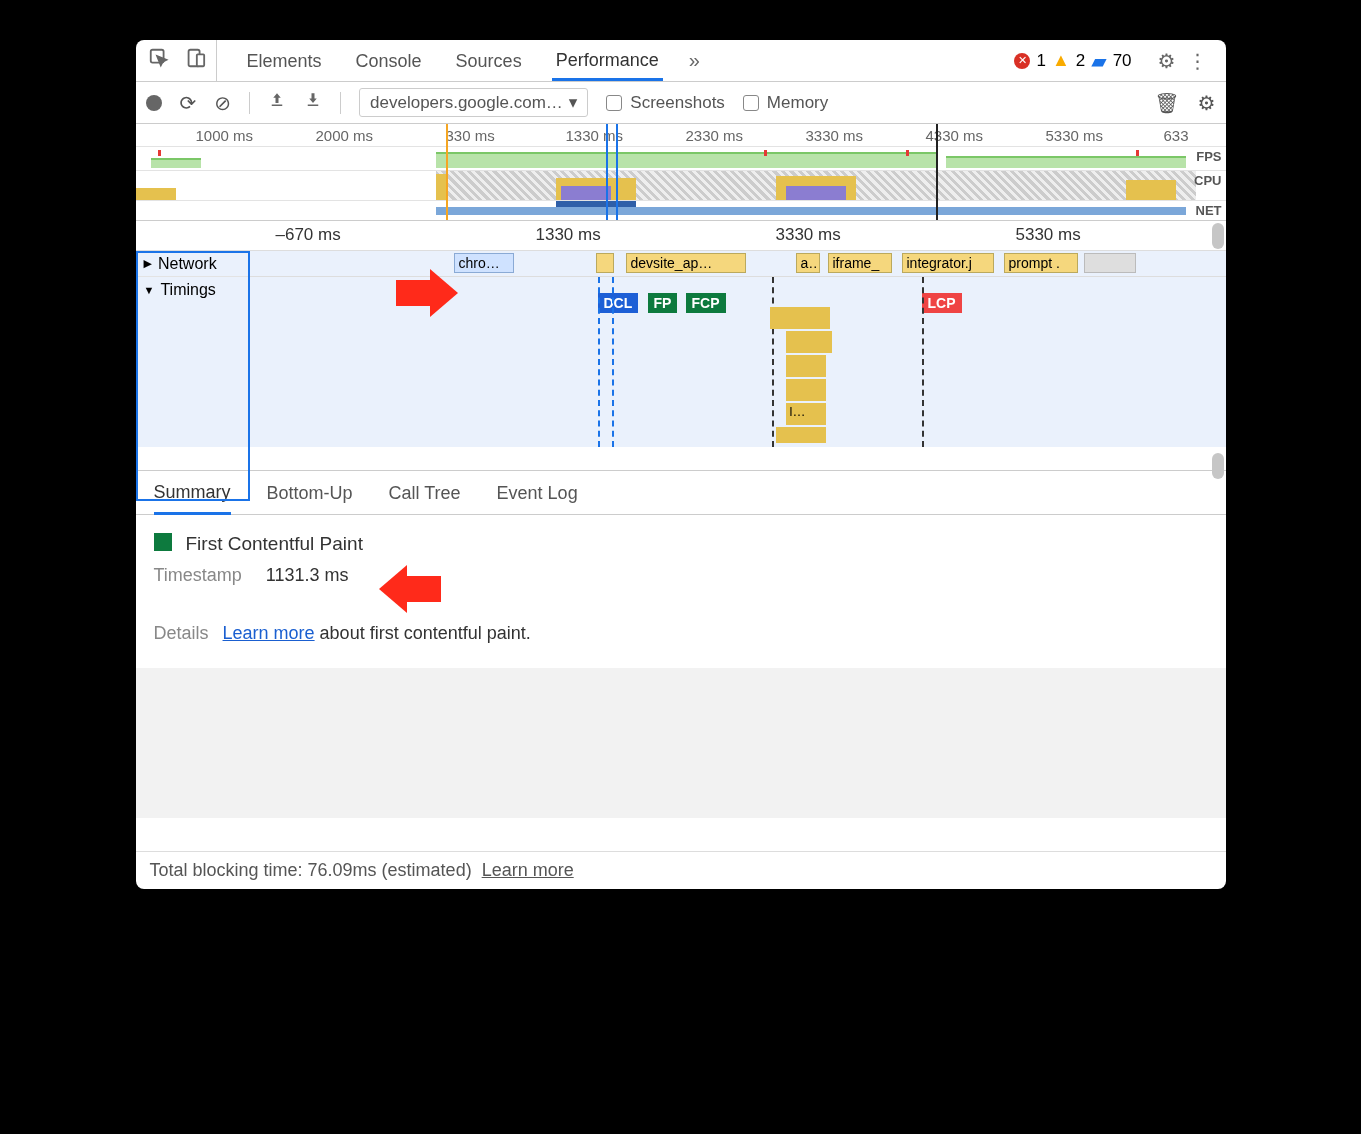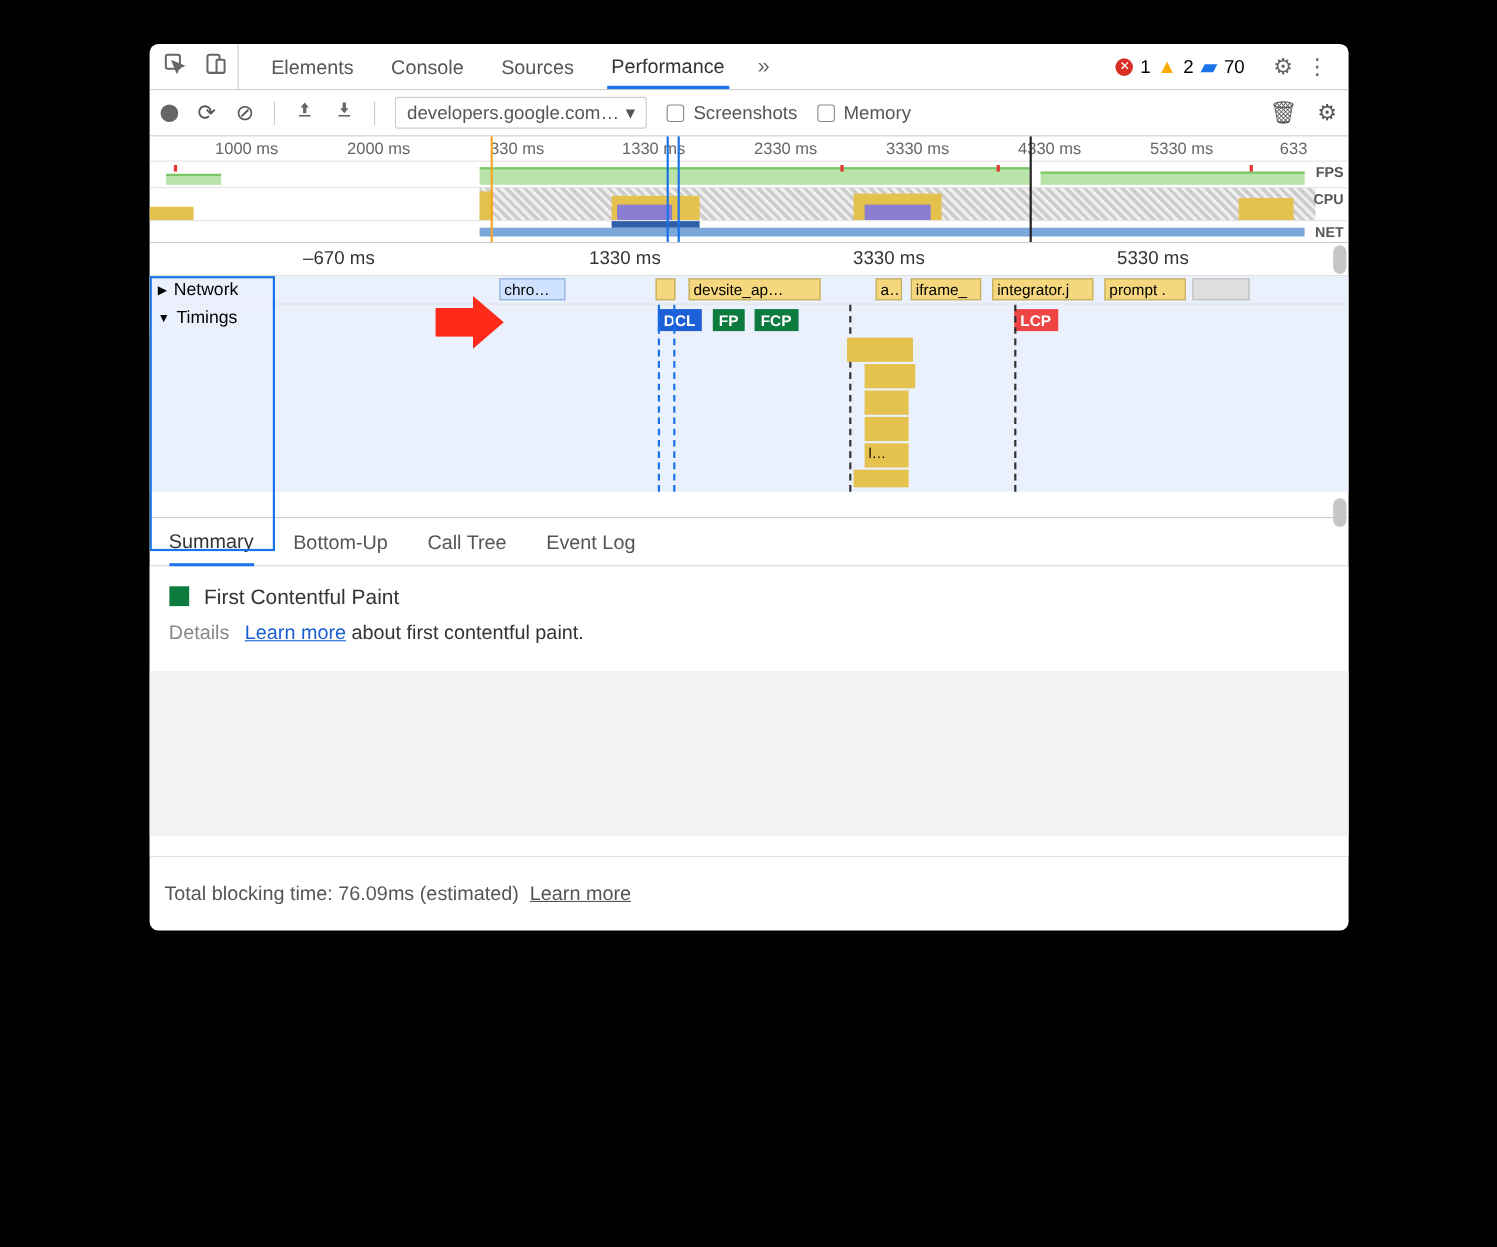--- a/index.html
+++ b/index.html
@@ -56,21 +56,21 @@
 .ruler2 .tick2 { position:absolute; top:4px;}
 .lane-head { height:26px; padding:3px 8px; font-size:16px; border-bottom:1px solid #e3e3e3; background:#f4f7fb; display:flex; align-items:center; gap:6px;}
 .tri { font-size:11px; }
 .flame-body { position:absolute; left:0; right:0; top:30px;}
 .network-lane { height:26px; border-bottom:1px solid #ddd; background:#eaf1fc; position:relative;}
 .net-block { position:absolute; top:2px; height:20px; font-size:14px; overflow:hidden; white-space:nowrap; text-overflow:ellipsis; padding:1px 4px; border:1px solid #bba95d;}
 .net-blue { background:#cfe2ff; border:1px solid #8aaad5;}
 .net-y { background:#f5d77d;}
 .net-g { background:#dedede; border:1px solid #bbb;}
 .timings-lane { height:170px; background:#eaf1fc; position:relative;}
-.timing-badge { position:absolute; top:4px; color:#fff; font-size:14px; font-weight:600; padding:2px 6px;}
+.timing-badge { position:absolute; top:16px; color:#fff; font-size:14px; font-weight:600; padding:2px 6px;}
 .dashed { position:absolute; top:0; bottom:0; border-left:2px dashed #1a73e8; }
 .dashed.dark { border-left:2px dashed #333;}
 .long-task { position:absolute; background:#e5c14e; }
 .arrow-body { width:34px; height:26px; background:#ff2a1a;}
 .arrow-head { width:0;height:0; border-top:24px solid transparent; border-bottom:24px solid transparent; border-left:28px solid #ff2a1a;}
 .arrow-wrap { position:absolute; display:flex; align-items:center; z-index:5;}
 .flame.sel-border { position:absolute; left:0; top:30px; width:114px; height:194px; border:2px solid #1a73e8; pointer-events:none;}
 
 
 .bottabs { height:44px; border-bottom:1px solid #ccc; display:flex; align-items:center; gap:36px; padding:0 18px; font-size:18px;}
@@ -79,21 +79,21 @@
 
 
 .summary { padding:18px; font-size:18px; color:#333; background:#fff; position:relative;}
 .summary-row { display:flex; align-items:flex-start; gap:14px; margin-bottom:10px;}
 .swatch { width:18px; height:18px; background:#0d7a3e;}
 .label-g { color:#888;}
 .link { color:#1a5fd0; text-decoration:underline;}
 .bigblank { height:150px; background:#f2f2f2; margin:0 -18px;}
 
 
-.footer { padding: 23px 14px; font-size:18px; color:#555; border-top:1px solid #ddd; display:flex; gap:10px;}
+.footer { padding: 8px 14px; font-size:18px; color:#555; border-top:1px solid #ddd; display:flex; gap:10px;margin-top:15px;}
 .footer .link2 { color:#555; text-decoration:underline;}
 .scrollbar-stub { position:absolute; right:2px; width:12px; height:26px; background:#c6c6c6; border-radius:6px;}
 </style>
 </head>
 <body>
 
 <div class="window">
 
 
   <div class="maintabs">
@@ -269,20 +269,28 @@
     <div class="btab">Bottom-Up</div>
     <div class="btab">Call Tree</div>
     <div class="btab">Event Log</div>
   </div>
 
   <div class="summary">
     <div class="summary-row">
       <div class="swatch"></div>
       <span style="font-size:19px">First Contentful Paint</span>
     </div>
+    <div class="summary-row" style="gap:24px">
+      <span class="label-g">Timestamp</span>
+      <span>1131.3 ms</span>
+      <div class="arrow-wrap" style="position:relative;left:6px">
+        <div class="arrow-head" style="border-left:none;border-right:28px solid #ff2a1a"></div>
+          <div class="arrow-body"></div>
+      </div>
+    </div>
     <div class="summary-row" style="">
       <span class="label-g">Details</span>
       <span>
         <a class="link" href="#">Learn more</a><span> about first contentful paint.</span>
       </span>
     </div>
     <div style="height:14px"></div>
     <div class="bigblank"></div>
   </div>
 

